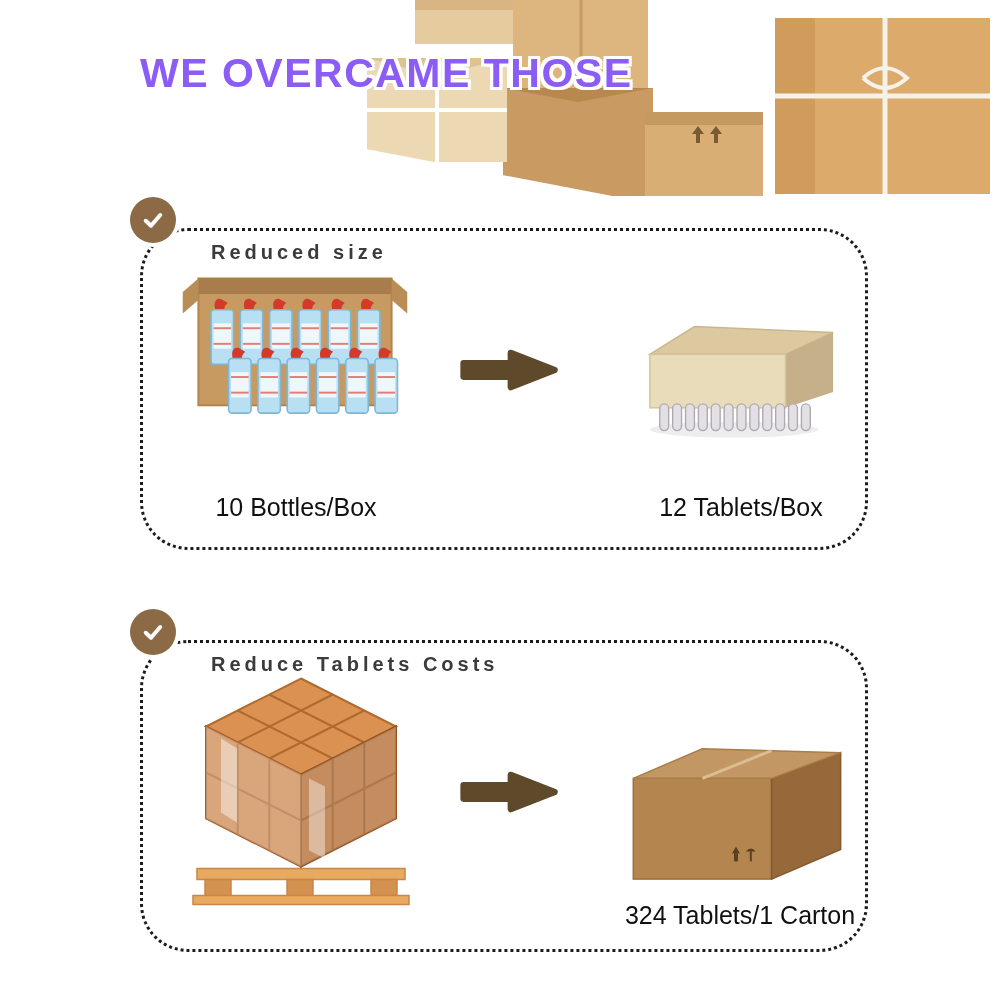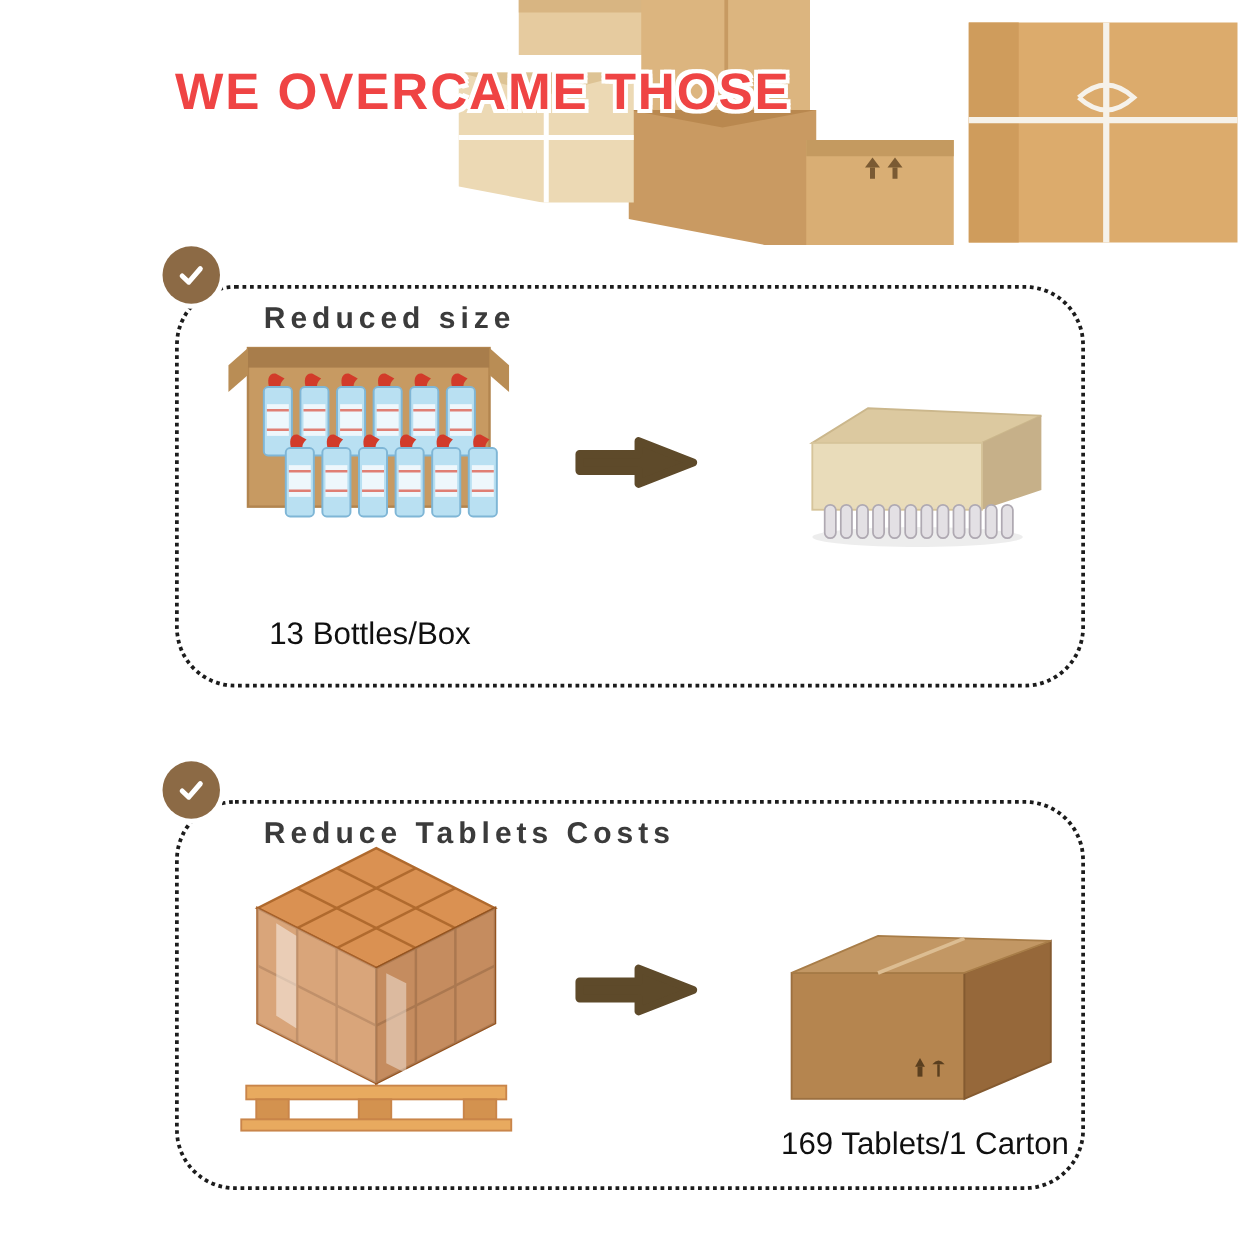--- a/index.html
+++ b/index.html
@@ -5,21 +5,21 @@
   * { margin:0; padding:0; box-sizing:border-box; }
   html,body { background:#ffffff; }
   body { font-family:"Liberation Sans", sans-serif; }
   .page { position:relative; width:1000px; height:1000px; background:#ffffff; overflow:hidden; margin:0 auto; }
 
   .photo { position:absolute; left:345px; top:0; width:655px; height:208px; }
   .photo svg { width:100%; height:100%; display:block; }
 
   .title {
     position:absolute; left:140px; top:42px;
-    font-size:41px; font-weight:800; color:#ef4444;
+    font-size:41px; font-weight:800; color:#8b5cf6;
     letter-spacing:1.5px; line-height:1.55; z-index:3;
     text-shadow:-3px -3px 0 #fff, 3px -3px 0 #fff, -3px 3px 0 #fff, 3px 3px 0 #fff,
                  0 -3px 0 #fff, 0 3px 0 #fff, -3px 0 0 #fff, 3px 0 0 #fff;
   }
 
   .panel {
     position:absolute; left:140px; width:728px;
     border:3px dotted #1c1c1c; border-radius:48px; background:#ffffff;
   }
   .panel-1 { top:228px; height:322px; }
@@ -29,21 +29,21 @@
     position:absolute; width:46px; height:46px; border-radius:50%;
     background:#8c6a45; box-shadow:0 0 0 4px #ffffff;
     display:flex; align-items:center; justify-content:center; z-index:4;
   }
   .badge-1 { left:130px; top:197px; }
   .badge-2 { left:130px; top:609px; }
   .badge svg { width:30px; height:30px; }
 
   .panel-label {
     position:absolute; left:60px; top:10px;
-    font-size:24px; font-weight:700; letter-spacing:4px; color:#3b3b3b;
+    font-size:20px; font-weight:700; letter-spacing:4px; color:#3b3b3b;
     background:#fff; padding:0 8px;
   }
 
   .illus { position:absolute; }
   .illus svg { width:100%; height:100%; display:block; }
 
   .arrow { position:absolute; width:104px; height:54px; }
   .arrow svg { width:100%; height:100%; display:block; }
 
   .caption { position:absolute; font-size:25px; font-weight:500; color:#101010; text-align:center; }
@@ -183,21 +183,22 @@
               <rect x="116" y="92" width="9" height="27" rx="4.5"></rect>
             <rect x="129" y="92" width="9" height="27" rx="4.5"></rect>
               <rect x="142" y="92" width="9" height="27" rx="4.5"></rect>
             <rect x="155" y="92" width="9" height="27" rx="4.5"></rect>
               <rect x="168" y="92" width="9" height="27" rx="4.5"></rect>
           </g>
         </g>
       </svg>
     </div>
 
-    <div class="caption p1-cap-left">13 Bottles/Box</div>
+    <div class="caption p1-cap-left">10 Bottles/Box</div>
+    <div class="caption p1-cap-right">12 Tablets/Box</div>
   </section>
 
   <section class="panel panel-2">
     <div class="panel-label">Reduce Tablets Costs</div>
 
     <div class="illus p2-left">
       <svg viewBox="0 0 240 235">
 
         <polygon points="120,8 215,56 120,104 25,56" fill="#da9152" stroke="#b06a2e" stroke-width="2"></polygon>
         <line x1="88.3" y1="24" x2="183.3" y2="72" stroke="#b06a2e" stroke-width="2"></line>
@@ -242,16 +243,16 @@
         <line x1="152" y1="24" x2="82" y2="52" stroke="#dcbd92" stroke-width="3"></line>
         <g fill="#5a3f1f">
           <polygon points="112,128 116,121 120,128"></polygon>
           <rect x="114" y="128" width="4" height="8"></rect>
           <path d="M126 126 q5 -6 10 0 l-10 0 z"></path>
           <rect x="130" y="126" width="2" height="10"></rect>
         </g>
       </svg>
     </div>
 
-    <div class="caption p2-cap-right">169 Tablets/1 Carton</div>
+    <div class="caption p2-cap-right">324 Tablets/1 Carton</div>
   </section>
 
 </div>
 
 </body></html>

